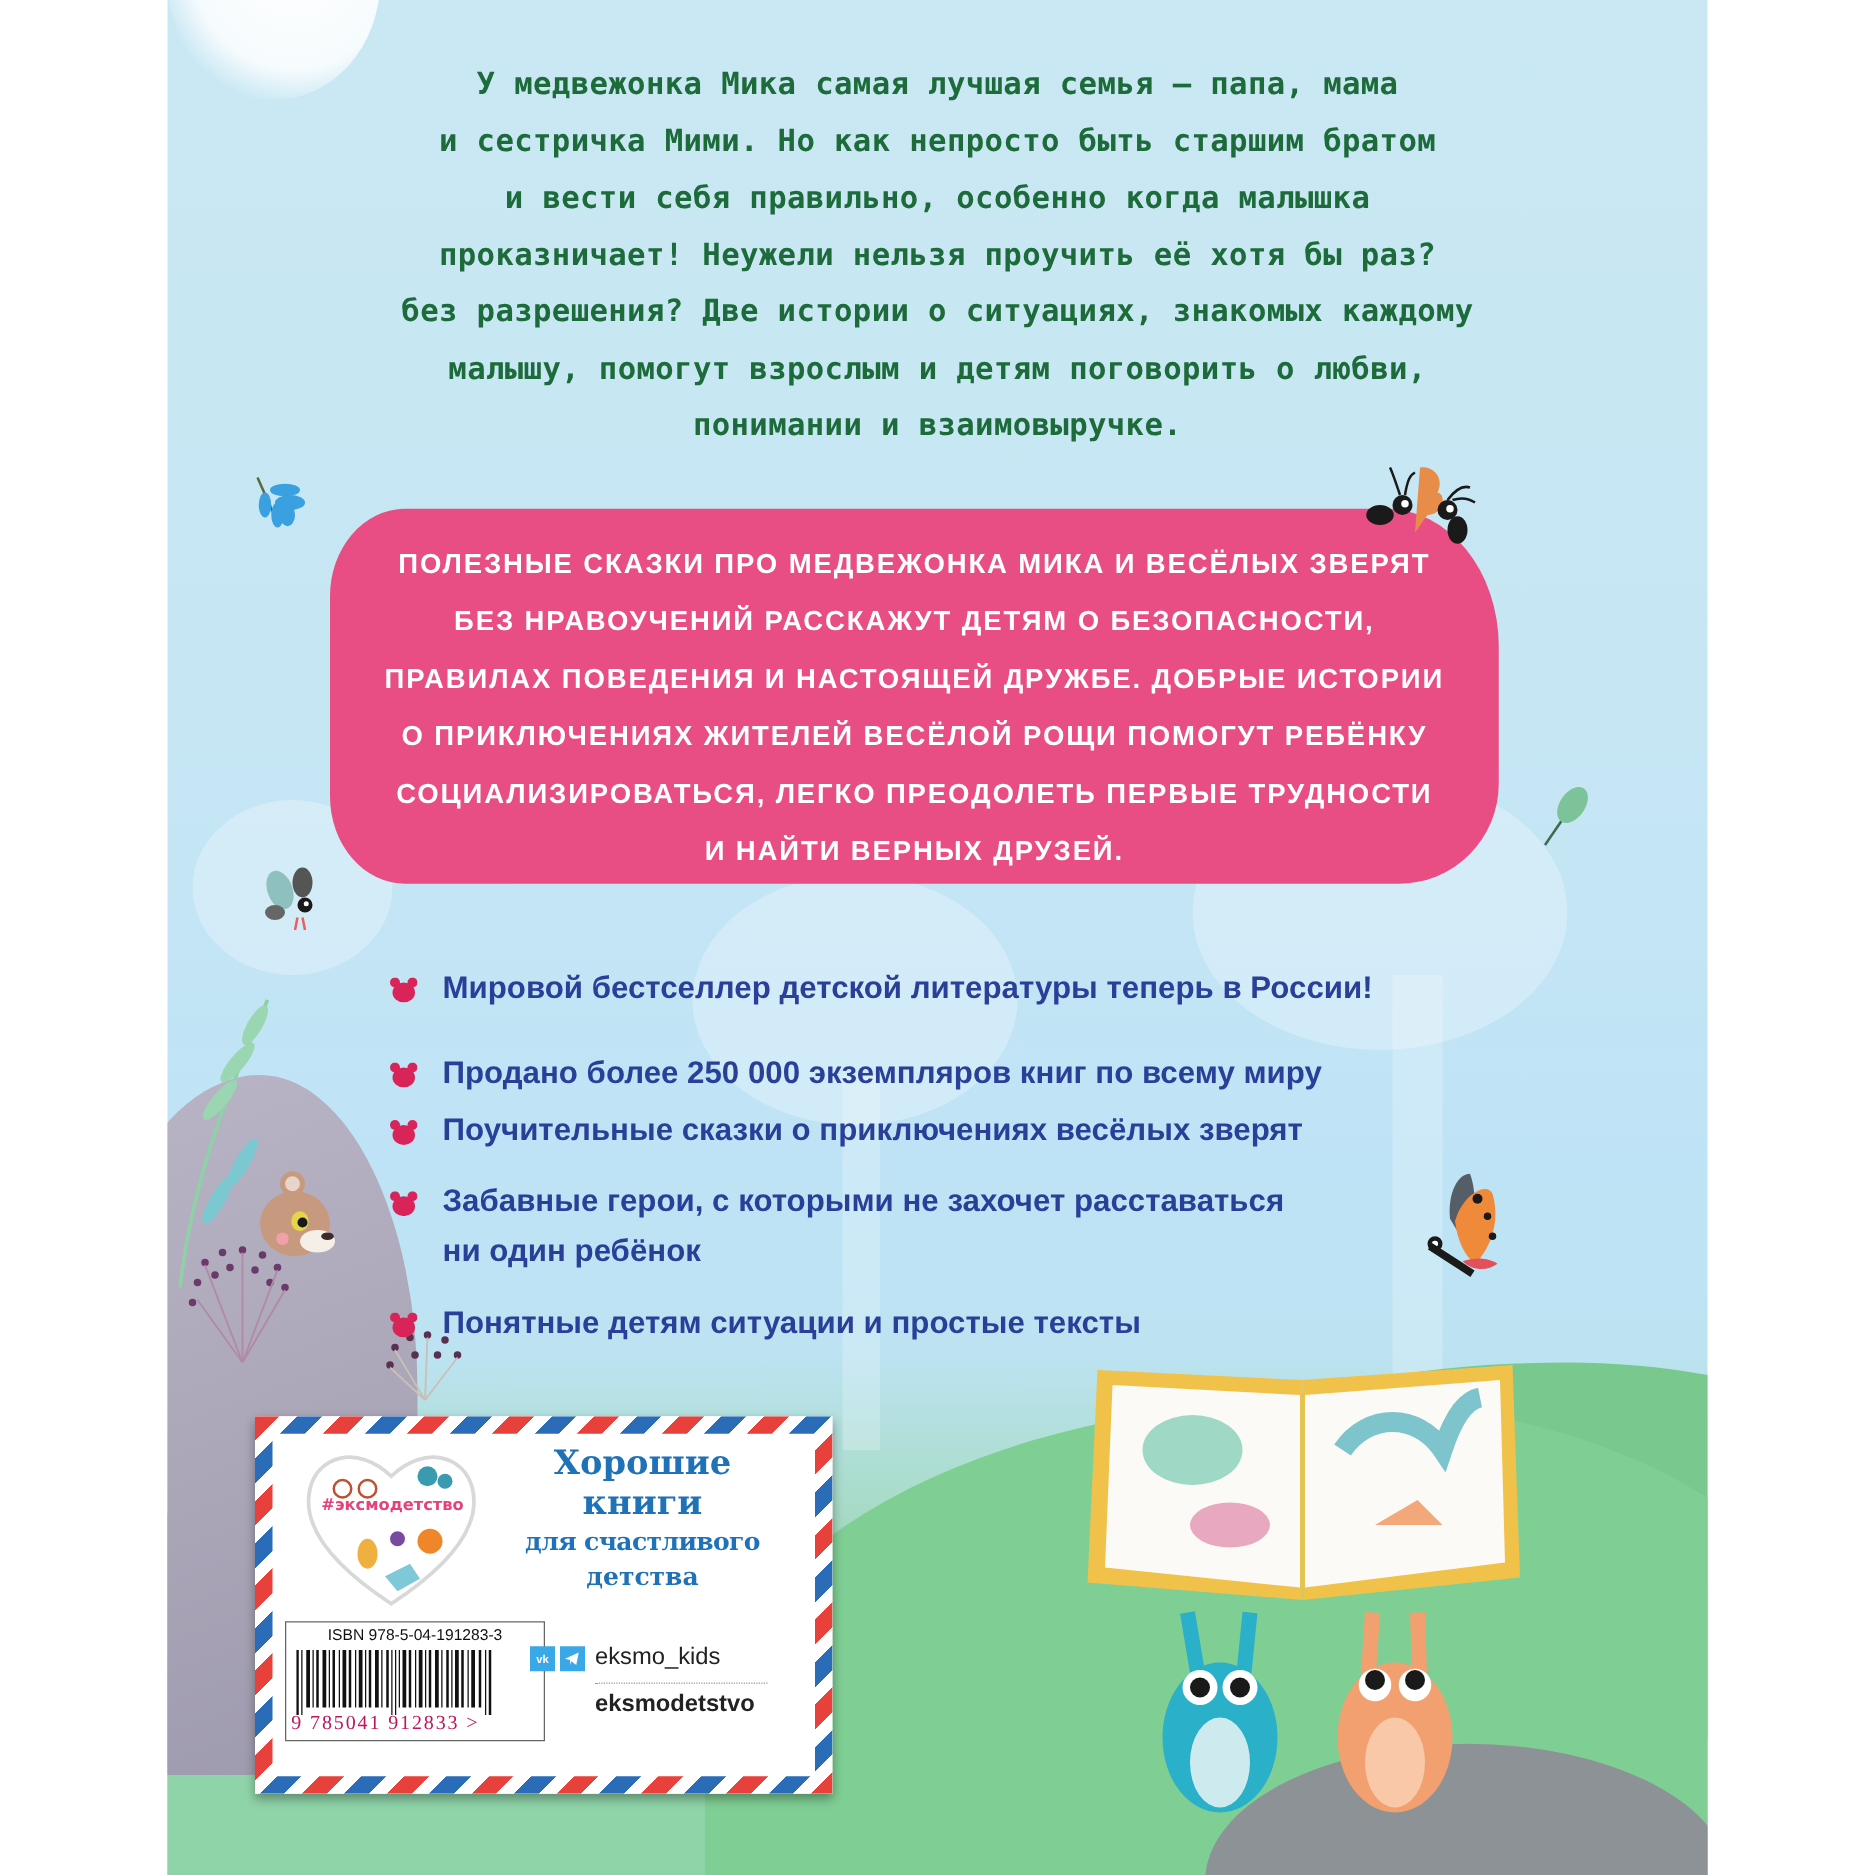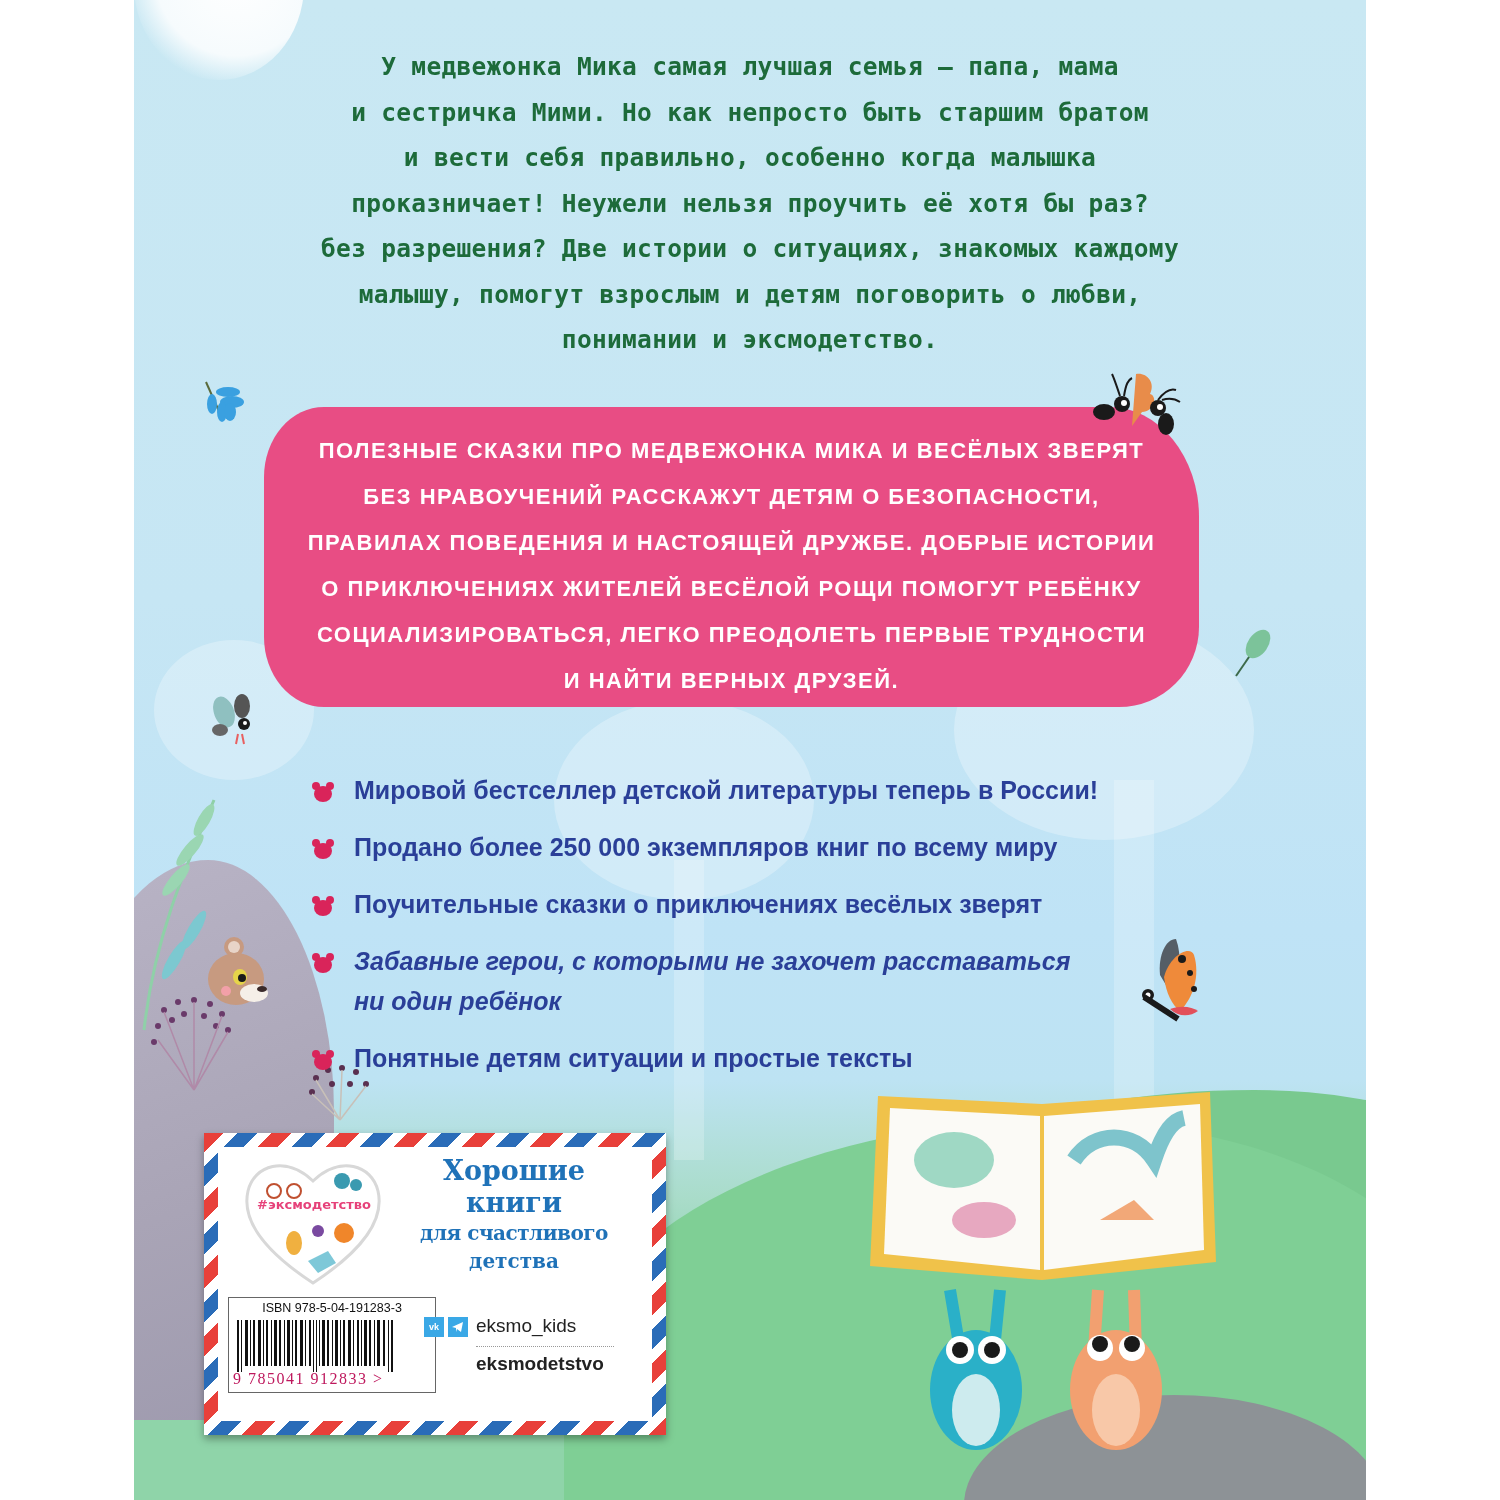--- a/index.html
+++ b/index.html
@@ -61,23 +61,23 @@
   }
   .blob-text .line { display: block; white-space: nowrap; }
 
   
   .bullets { position: absolute; left: 178px; top: 770px; width: 900px; }
   .bullet { position: relative; padding-left: 42px; color: #2a3f98;
     font-family: "Liberation Sans", sans-serif; font-weight: bold; font-size: 25px; line-height: 40px; }
   .bullet-text { display: block; }
   .bear-icon { position: absolute; left: 0; top: 12px; width: 22px; height: 20px; }
   .b1 { position: absolute; top: 0; }
-  .b2 { position: absolute; top: 57px; }
+  .b2 { position: absolute; top: 68px; }
   .b3 { position: absolute; top: 114px; }
-  .b4 { position: absolute; top: 171px; font-style: italic; }
+  .b4 { position: absolute; top: 171px; }
   .b5 { position: absolute; top: 268px; }
 
   
   .envelope {
     position: absolute; left: 70px; top: 1133px; width: 462px; height: 302px;
     background: #ffffff; box-shadow: 0 4px 8px rgba(0,0,0,0.35);
     overflow: hidden;
   }
   .env-border {
     position: absolute; inset: 0;
@@ -140,21 +140,21 @@
   <div class="rock-left"></div>
   <div class="rock-right"></div>
 
   <div class="intro">
     <span class="line">У медвежонка Мика самая лучшая семья — папа, мама</span>
     <span class="line">и сестричка Мими. Но как непросто быть старшим братом</span>
     <span class="line">и вести себя правильно, особенно когда малышка</span>
     <span class="line">проказничает! Неужели нельзя проучить её хотя бы раз?</span>
     <span class="line">без разрешения? Две истории о ситуациях, знакомых каждому</span>
     <span class="line">малышу, помогут взрослым и детям поговорить о любви,</span>
-    <span class="line">понимании и эксмодетство.</span>
+    <span class="line">понимании и взаимовыручке.</span>
   </div>
 
   <svg class="deco" style="left:64px;top:378px;" width="50" height="50" viewBox="0 0 50 50">
     <path d="M8 4 L24 40" stroke="#5a6a3a" stroke-width="2"></path>
     <ellipse cx="30" cy="14" rx="12" ry="5" fill="#3aa0e0"></ellipse>
     <ellipse cx="34" cy="24" rx="12" ry="6" fill="#3aa0e0"></ellipse>
     <ellipse cx="14" cy="26" rx="5" ry="10" fill="#3aa0e0"></ellipse>
     <ellipse cx="24" cy="34" rx="5" ry="10" fill="#3aa0e0"></ellipse>
     <ellipse cx="32" cy="34" rx="6" ry="9" fill="#3aa0e0"></ellipse>
   </svg>

